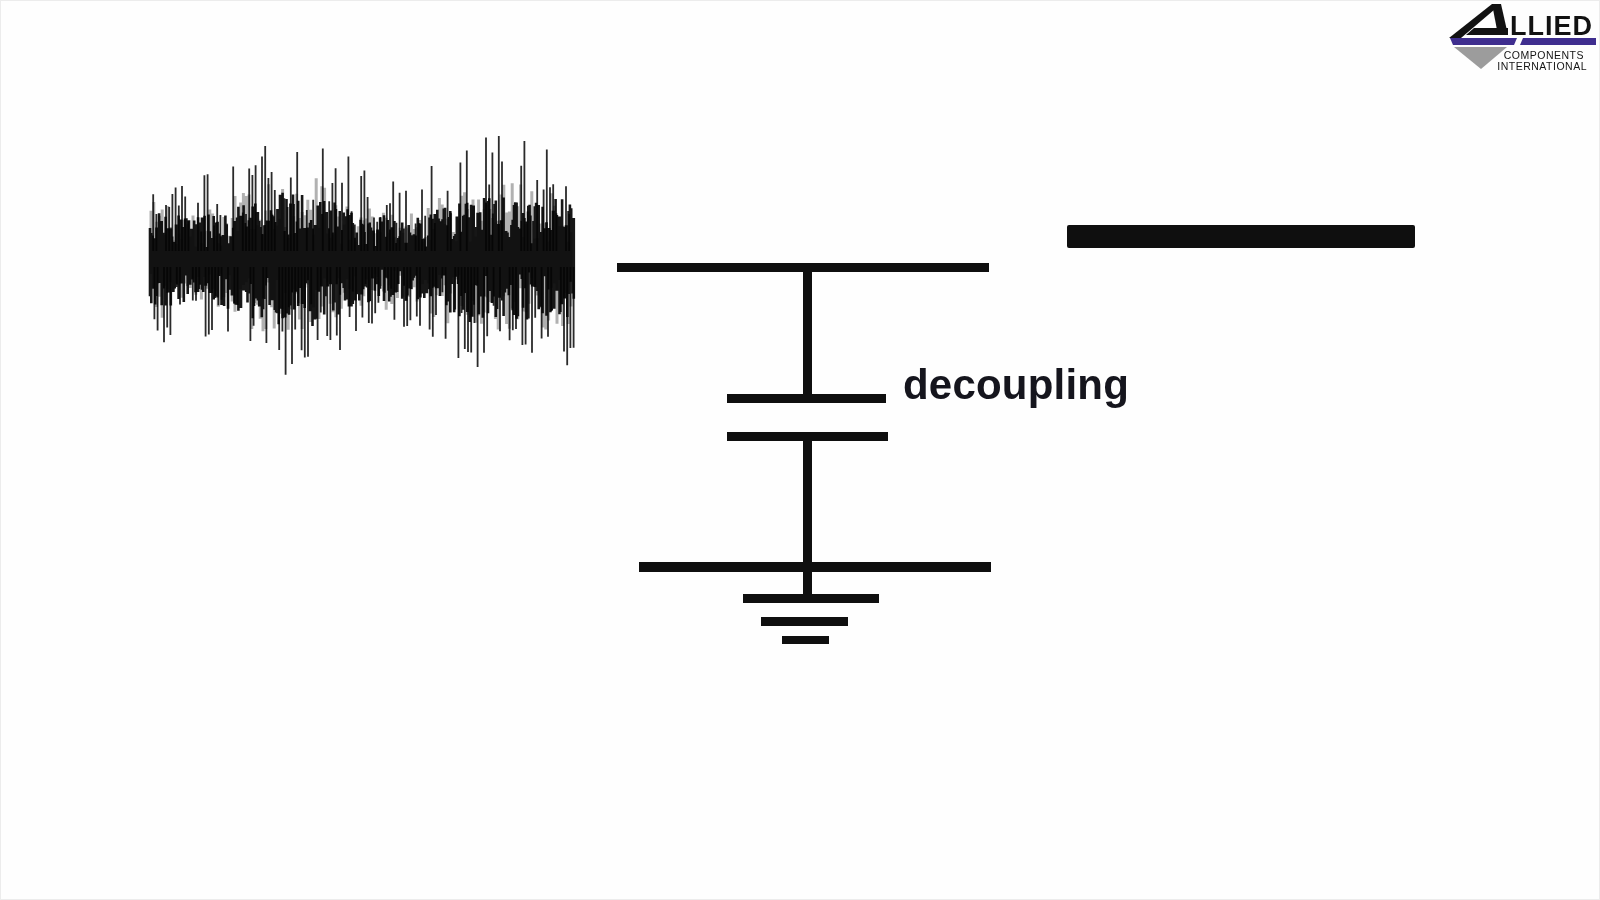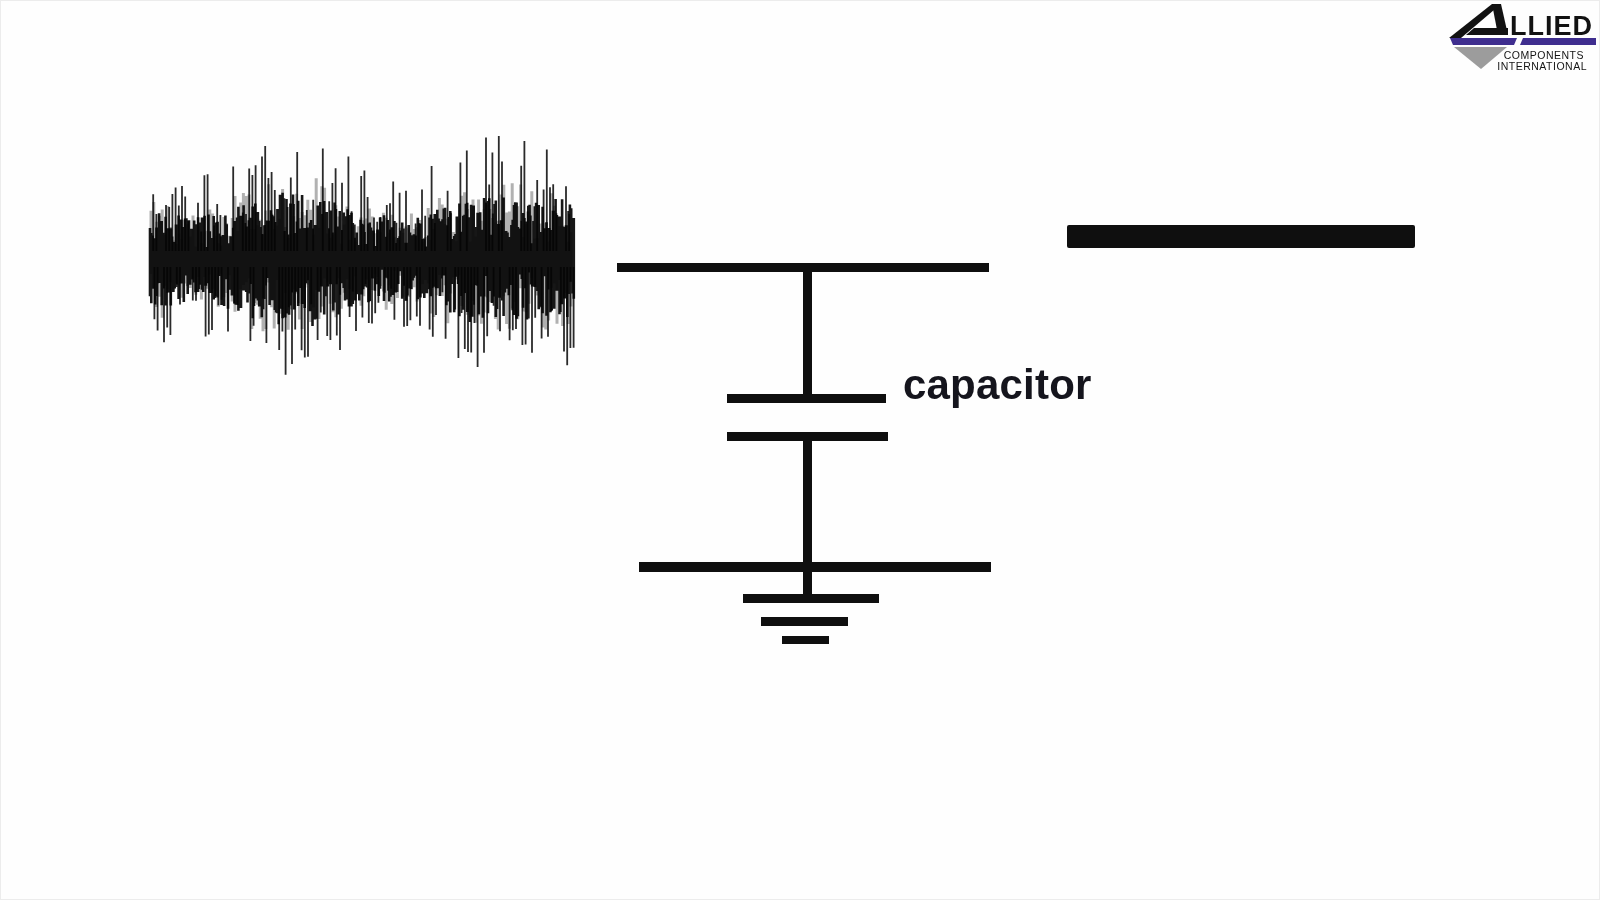--- a/index.html
+++ b/index.html
@@ -75,21 +75,21 @@
   <div class="wire plate-top"></div>
   <div class="wire plate-bottom"></div>
   <div class="wire bottom-lead"></div>
   <div class="wire ground-rail"></div>
   <div class="wire ground-stub"></div>
   <div class="wire ground-bar-1"></div>
   <div class="wire ground-bar-2"></div>
   <div class="wire ground-bar-3"></div>
 
   <div class="cap-label">
-    <div>capacitor</div>
+    <div>decoupling</div>
   </div>
 
   <div class="clean-bar" style="background: rgb(15, 15, 15);"></div>
 
   <svg class="logo-svg" viewBox="0 0 150 70" aria-hidden="true">
     <polygon fill="#121212" points="44,2 53,2 13,36 1,36"></polygon>
     <polygon fill="#121212" points="44,2 53,2 60,33 50,33"></polygon>
     <polygon fill="#121212" points="26,26 60,26 60,33 18,33"></polygon>
     <text class="logo-wordmark" x="62" y="33">LLIED</text>
     <polygon fill="#3f2e8f" points="2,36 69,36 66,43 5,43"></polygon>

